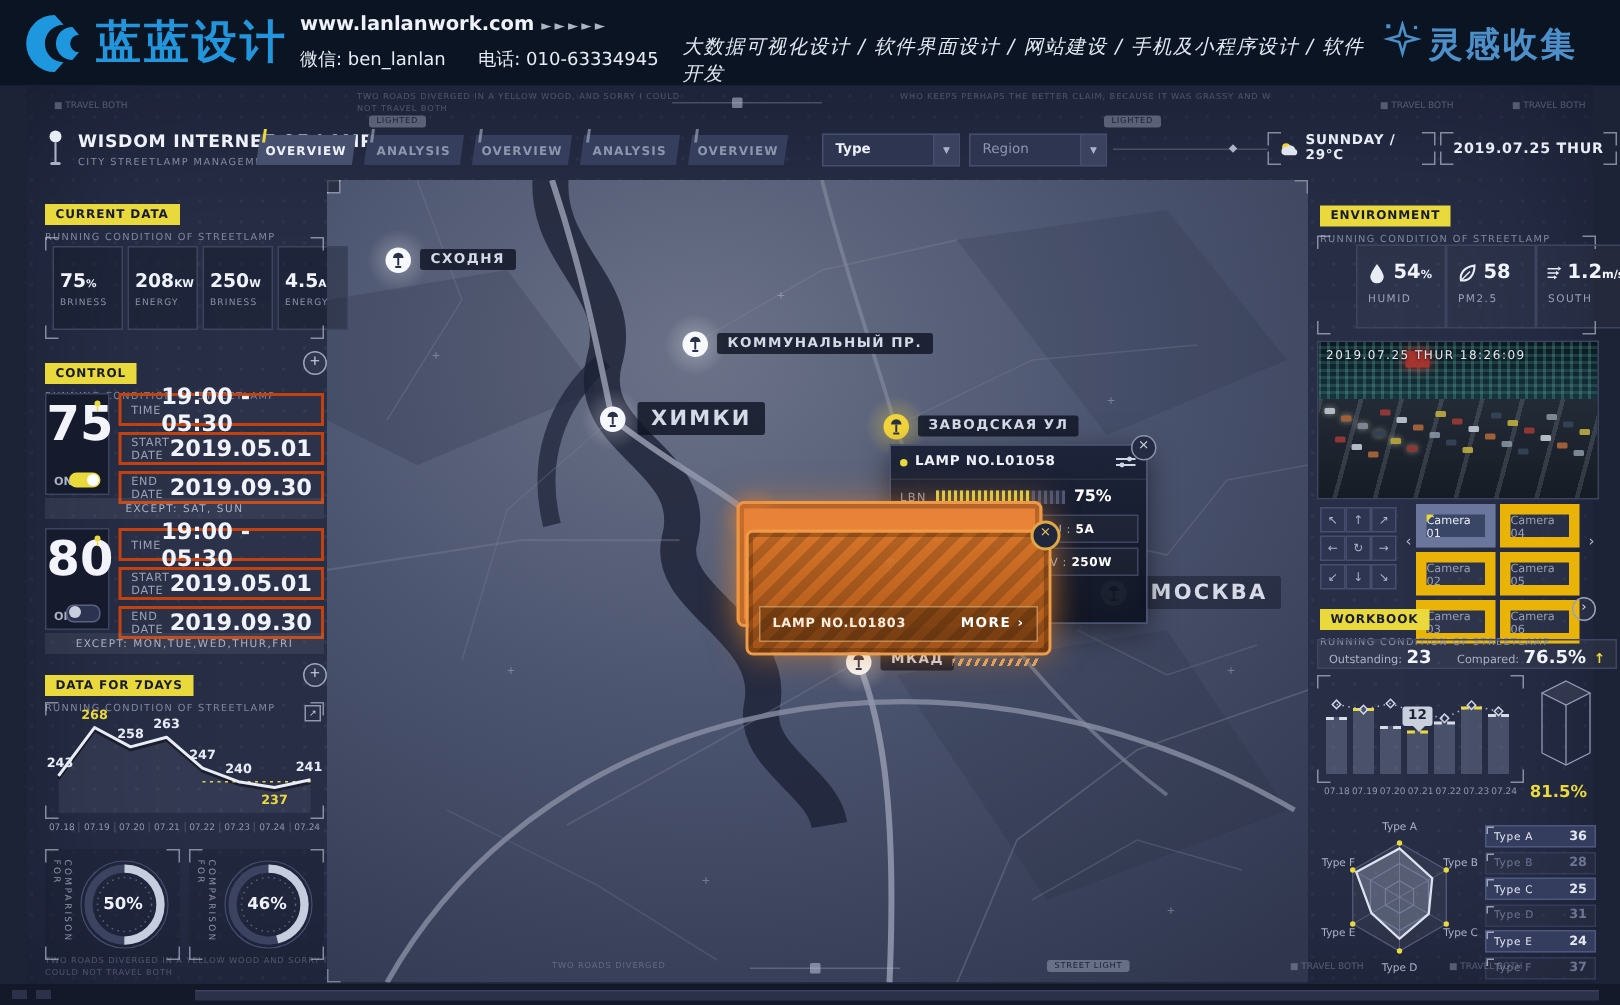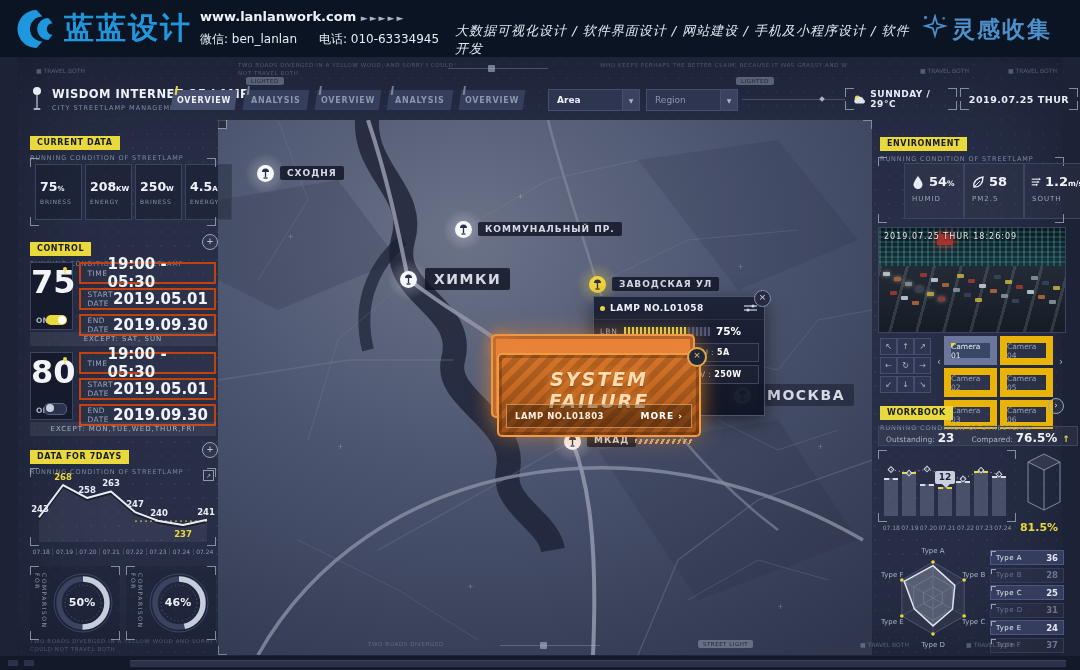--- a/index.html
+++ b/index.html
@@ -263,21 +263,21 @@
       </div>
       <div class="tab">
         <span>ANALYSIS</span>
       </div>
       <div class="tab">
         <span>OVERVIEW</span>
       </div>
     </div>
 
   <div class="select" style="left:548px;top:89px;width:90px;">
-    <div class="val">Area</div>
+    <div class="val">Type</div>
     <div class="dd">▼</div>
   </div>
   <div class="select dim" style="left:646px;top:89px;width:90px;">
     <div class="val">Region</div>
     <div class="dd">▼</div>
   </div>
   <div class="h-line">
       <i></i>
     </div>
 
@@ -419,21 +419,20 @@
           <div class="pcell">SITUATION :<b>ON</b></div>
           <div class="pcell">DLEU :<b>5A</b></div>
           <div class="pcell">DYA :<b>15V</b></div>
           <div class="pcell">OLIV :<b>250W</b></div>
         </div>
       <div class="xclose">×</div>
     </div>
 
     
     <div class="alert">
-      <div class="atitle">SYSTEM FAILURE</div>
       <div class="abar">
         <span class="al">LAMP NO.L01803</span>
         <span class="amore">
           <span>MORE</span> <span>›</span></span>
       </div>
       <div class="hatch"></div>
       <div class="aclose">×</div>
     </div>
   <i class="c2"></i><i class="c3"></i></div>
 

